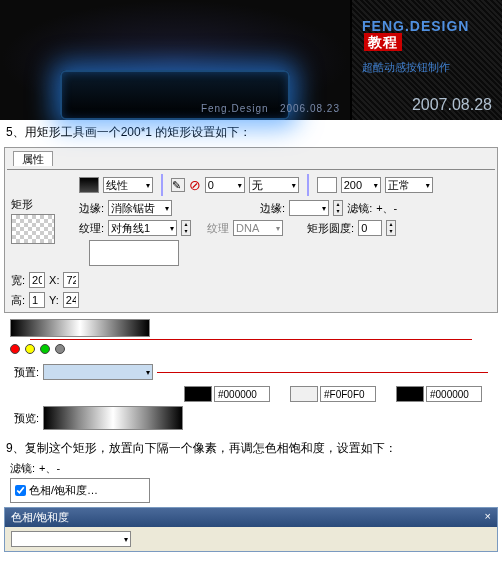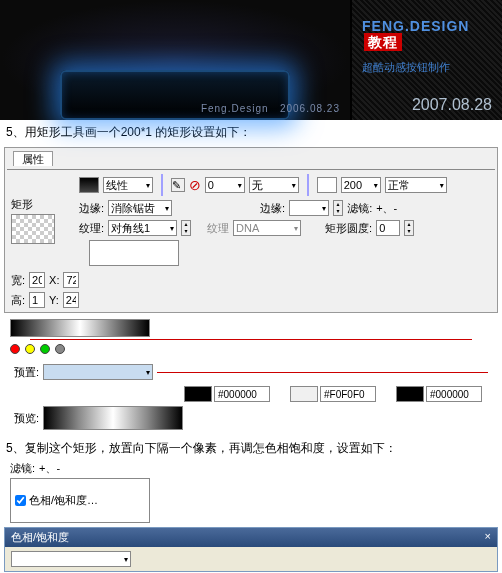--- a/index.html
+++ b/index.html
@@ -89,21 +89,21 @@
             <span>0</span>
           </div>
         <div class="sel" style="width:50px">
             <span>无</span>
           </div>
         <div class="sep"></div>
         <div class="swatch"></div>
         <div class="sel" style="width:34px">
             <span>200</span>
           </div>
-        <div class="sel" style="width:62px">
+        <div class="sel" style="width:48px">
             <span>正常</span>
           </div>
       </div>
       <div class="row">
         <span class="lbl">边缘:</span>
         <div class="sel" style="width:64px">
             <span>消除锯齿</span>
           </div>
         <div style="width:80px"></div>
         <span class="lbl">边缘:</span>
@@ -118,21 +118,21 @@
       <div class="row">
         <span class="lbl">纹理:</span>
         <div class="sel" style="width:69px">
             <span>对角线1</span>
           </div>
         <div class="spin">
             <span>▴</span>
             <span>▾</span>
           </div>
         <span class="lbl" style="margin-left:12px;color:#888">纹理</span>
-        <div class="sel" style="width:68px;color:#888">
+        <div class="sel" style="width:50px;color:#888">
             <span>DNA</span>
           </div>
         <span class="lbl" style="margin-left:20px">矩形圆度:</span>
         <input class="inp" style="width: 24px;" value="0">
         <div class="spin">
             <span>▴</span>
             <span>▾</span>
           </div>
         <div style="border:1px solid #888;background:#fff;width:90px;height:26px;margin-left:10px"></div>
       </div>
@@ -181,27 +181,27 @@
         <div class="sw black"></div>
         <input class="hex" value="#000000" style="">
       </div>
   </div>
   <div class="row">
     <span class="lbl">预览:</span>
     <div class="colorstrip2"></div>
   </div>
 </div>
 
-<div class="step">5、复制这个矩形，放置向下隔一个像素，再调怎色相饱和度，设置如下：</div>
+<div class="step">9、复制这个矩形，放置向下隔一个像素，再调怎色相饱和度，设置如下：</div>
 
 <div class="row" style="padding:0 10px">
   <span class="lbl">滤镜:</span>
   <span class="lbl">+、-</span>
 </div>
-<div style="margin:2px 10px;border:1px solid #888;background:#fff;width:140px;padding:14px 4px">
+<div style="margin:2px 10px;border:1px solid #888;background:#fff;width:140px;padding:4px 4px">
   <label class="chk">
       <input type="checkbox" checked="" style="">
       <span>色相/饱和度…</span>
     </label>
 </div>
 
 <div class="hue-panel">
   <div class="hue-title">
     <span>色相/饱和度</span>
     <span style="cursor:pointer">×</span>

